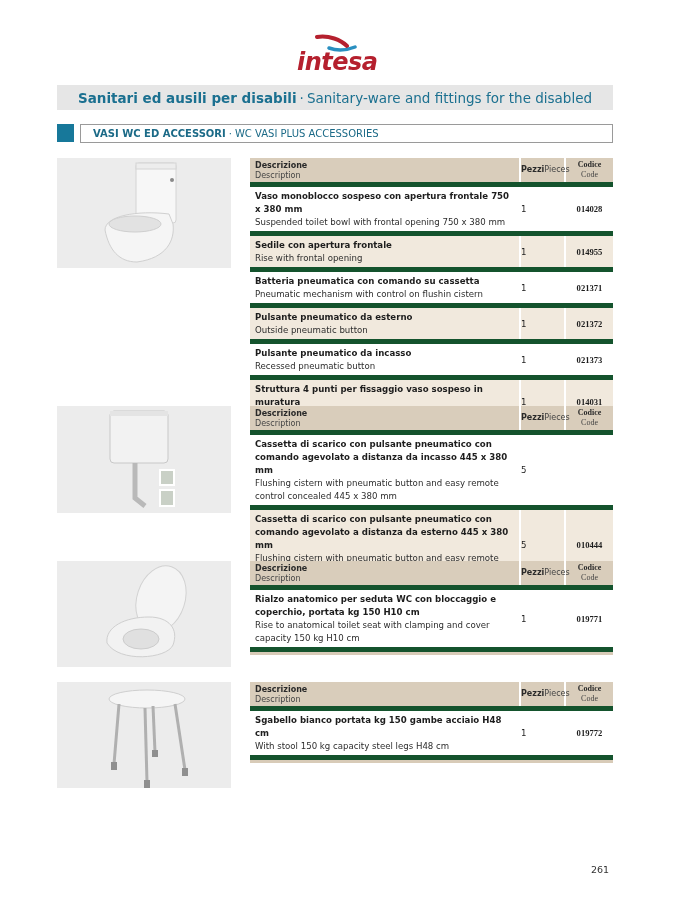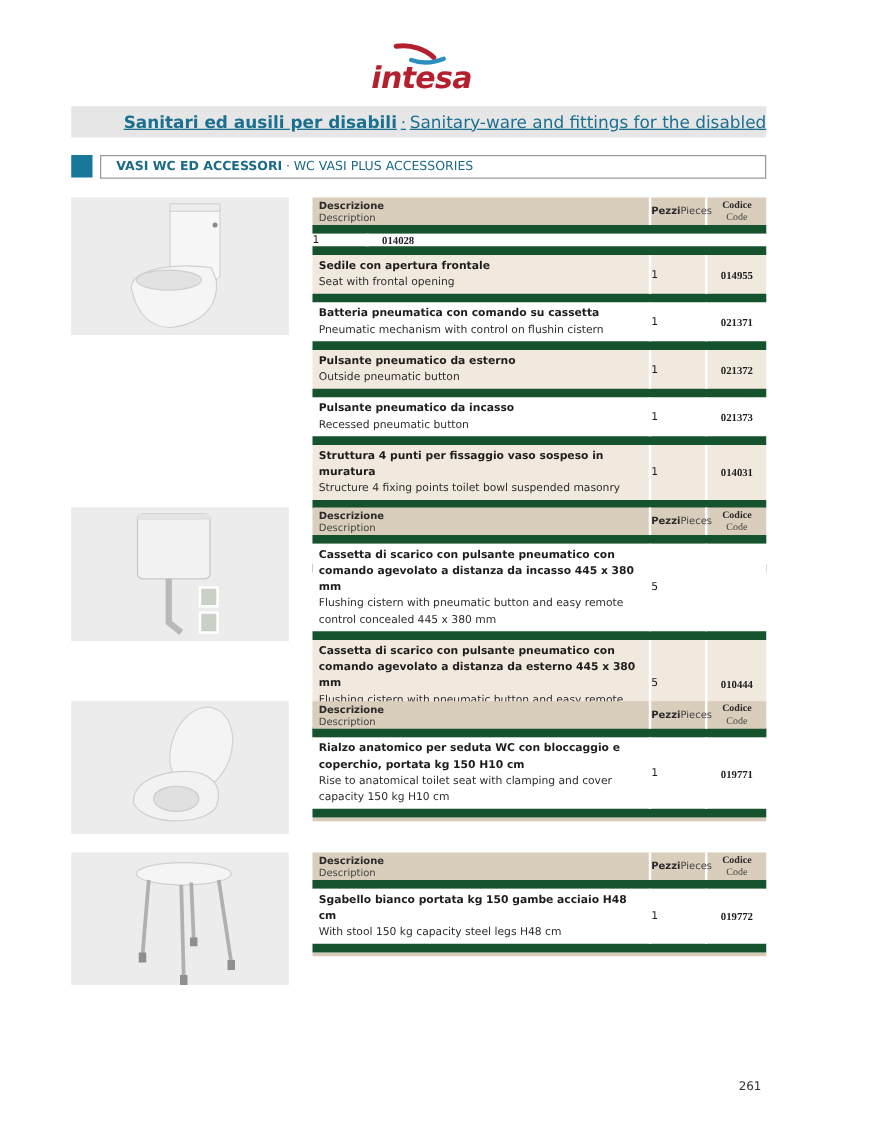--- a/index.html
+++ b/index.html
@@ -6,35 +6,35 @@
   html, body { width: 697px; height: 902px; background: #ffffff; overflow: hidden; }
   body { position: relative; font-family: "DejaVu Sans", "Liberation Sans", sans-serif; color: #1f1f1f; }
 
   .logo { position: absolute; left: 297px; top: 34px; width: 80px; height: 46px; }
   .logo svg { position: absolute; left: 14px; top: 0; }
   .logo .wordmark { position: absolute; left: 0; top: 14px; width: 80px; text-align: center;
     font-family: "DejaVu Sans", sans-serif; font-weight: bold; font-style: italic;
     font-size: 24px; color: #b5202e; letter-spacing: -0.5px; }
 
   .title-bar { position: absolute; left: 57px; top: 85px; width: 556px; height: 25px; background: #e6e6e6;
-    display: flex; align-items: center; justify-content: flex-end; font-size: 13.5px; color: #1b7090; white-space: nowrap; text-decoration: underline; }
+    display: flex; align-items: center; justify-content: center; font-size: 13.5px; color: #1b7090; white-space: nowrap; }
   .title-bar .it { font-weight: bold; }
   .title-bar .sep { margin: 0 3px; }
 
   .section-square { position: absolute; left: 57px; top: 124px; width: 17px; height: 18px; background: #17789a; }
   .section-bar { position: absolute; left: 80px; top: 124px; width: 533px; height: 19px; border: 1px solid #9a9a9a;
     display: flex; align-items: center; padding-left: 12px; font-size: 10px; color: #1b6a87; white-space: nowrap; }
   .section-bar .it { font-weight: bold; }
   .section-bar .sep { margin: 0 3px; }
 
   .photo { position: absolute; left: 57px; width: 174px; background: #eaeaea; overflow: hidden; }
   .photo svg { position: absolute; left: 0; top: 0; }
 
   .tbl { position: absolute; left: 250px; width: 363px; border-bottom: 3px solid #d8cbb8; }
-  .tbl .row { display: flex; border-bottom: 7px solid #14532d; }
+  .tbl .row { display: flex; border-bottom: 5px solid #14532d; }
   .tbl .row.head { background: #d9cdbb; height: 29px; }
   .tbl .row.alt { background: #f1e9dd; }
   .tbl .row.plain { background: #ffffff; }
   .tbl .c-desc { width: 271px; padding: 3px 4px 2px 5px; border-right: 2px solid #ffffff; }
   .tbl .c-qty { width: 45px; text-align: center; border-right: 2px solid #ffffff; display: flex; justify-content: space-between; align-items: center; }
   .tbl .c-code { width: 47px; text-align: left; display: flex; flex-direction: column; justify-content: center; align-items: center; font-family: Liberation Serif, serif; }
   .tbl .row.head .c-desc { display: flex; flex-direction: column; justify-content: center; }
   .tbl .h1 { font-size: 8px; font-weight: bold; color: #2a2a2a; line-height: 10px; }
   .tbl .h2 { font-size: 8px; color: #444; line-height: 10px; }
   .tbl .it-text { font-size: 8.6px; font-weight: bold; color: #1d1d1d; line-height: 13px; }
@@ -88,31 +88,35 @@
     <div class="c-qty">
         <span class="h1">Pezzi</span>
         <span class="h2">Pieces</span>
       </div>
     <div class="c-code">
         <span class="h1">Codice</span>
         <span class="h2">Code</span>
       </div>
   </div>
   <div class="row plain">
+    <div class="c-desc">
+        <div class="it-text">Vaso monoblocco sospeso con apertura frontale 750 x 380 mm</div>
+        <div class="en-text">Suspended toilet bowl with frontal opening 750 x 380 mm</div>
+      </div>
     <div class="c-qty">
         <span class="qty">1</span>
       </div>
     <div class="c-code">
         <span class="code">014028</span>
       </div>
   </div>
   <div class="row alt">
     <div class="c-desc">
         <div class="it-text">Sedile con apertura frontale</div>
-        <div class="en-text">Seat with frontal opening</div>
+        <div class="en-text">Rise with frontal opening</div>
       </div>
     <div class="c-qty">
         <span class="qty">1</span>
       </div>
     <div class="c-code">
         <span class="code">014955</span>
       </div>
   </div>
   <div class="row plain">
     <div class="c-desc">

